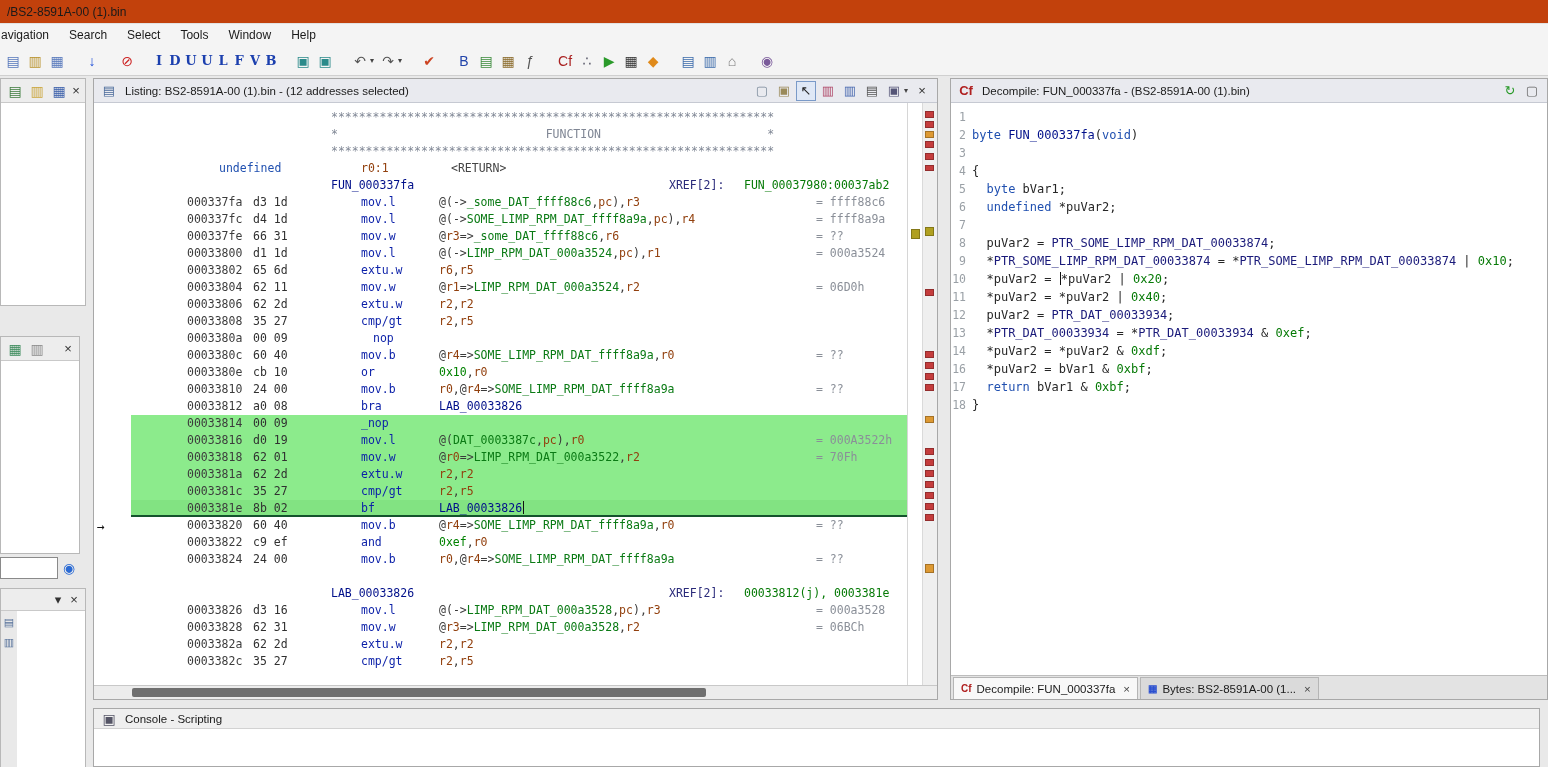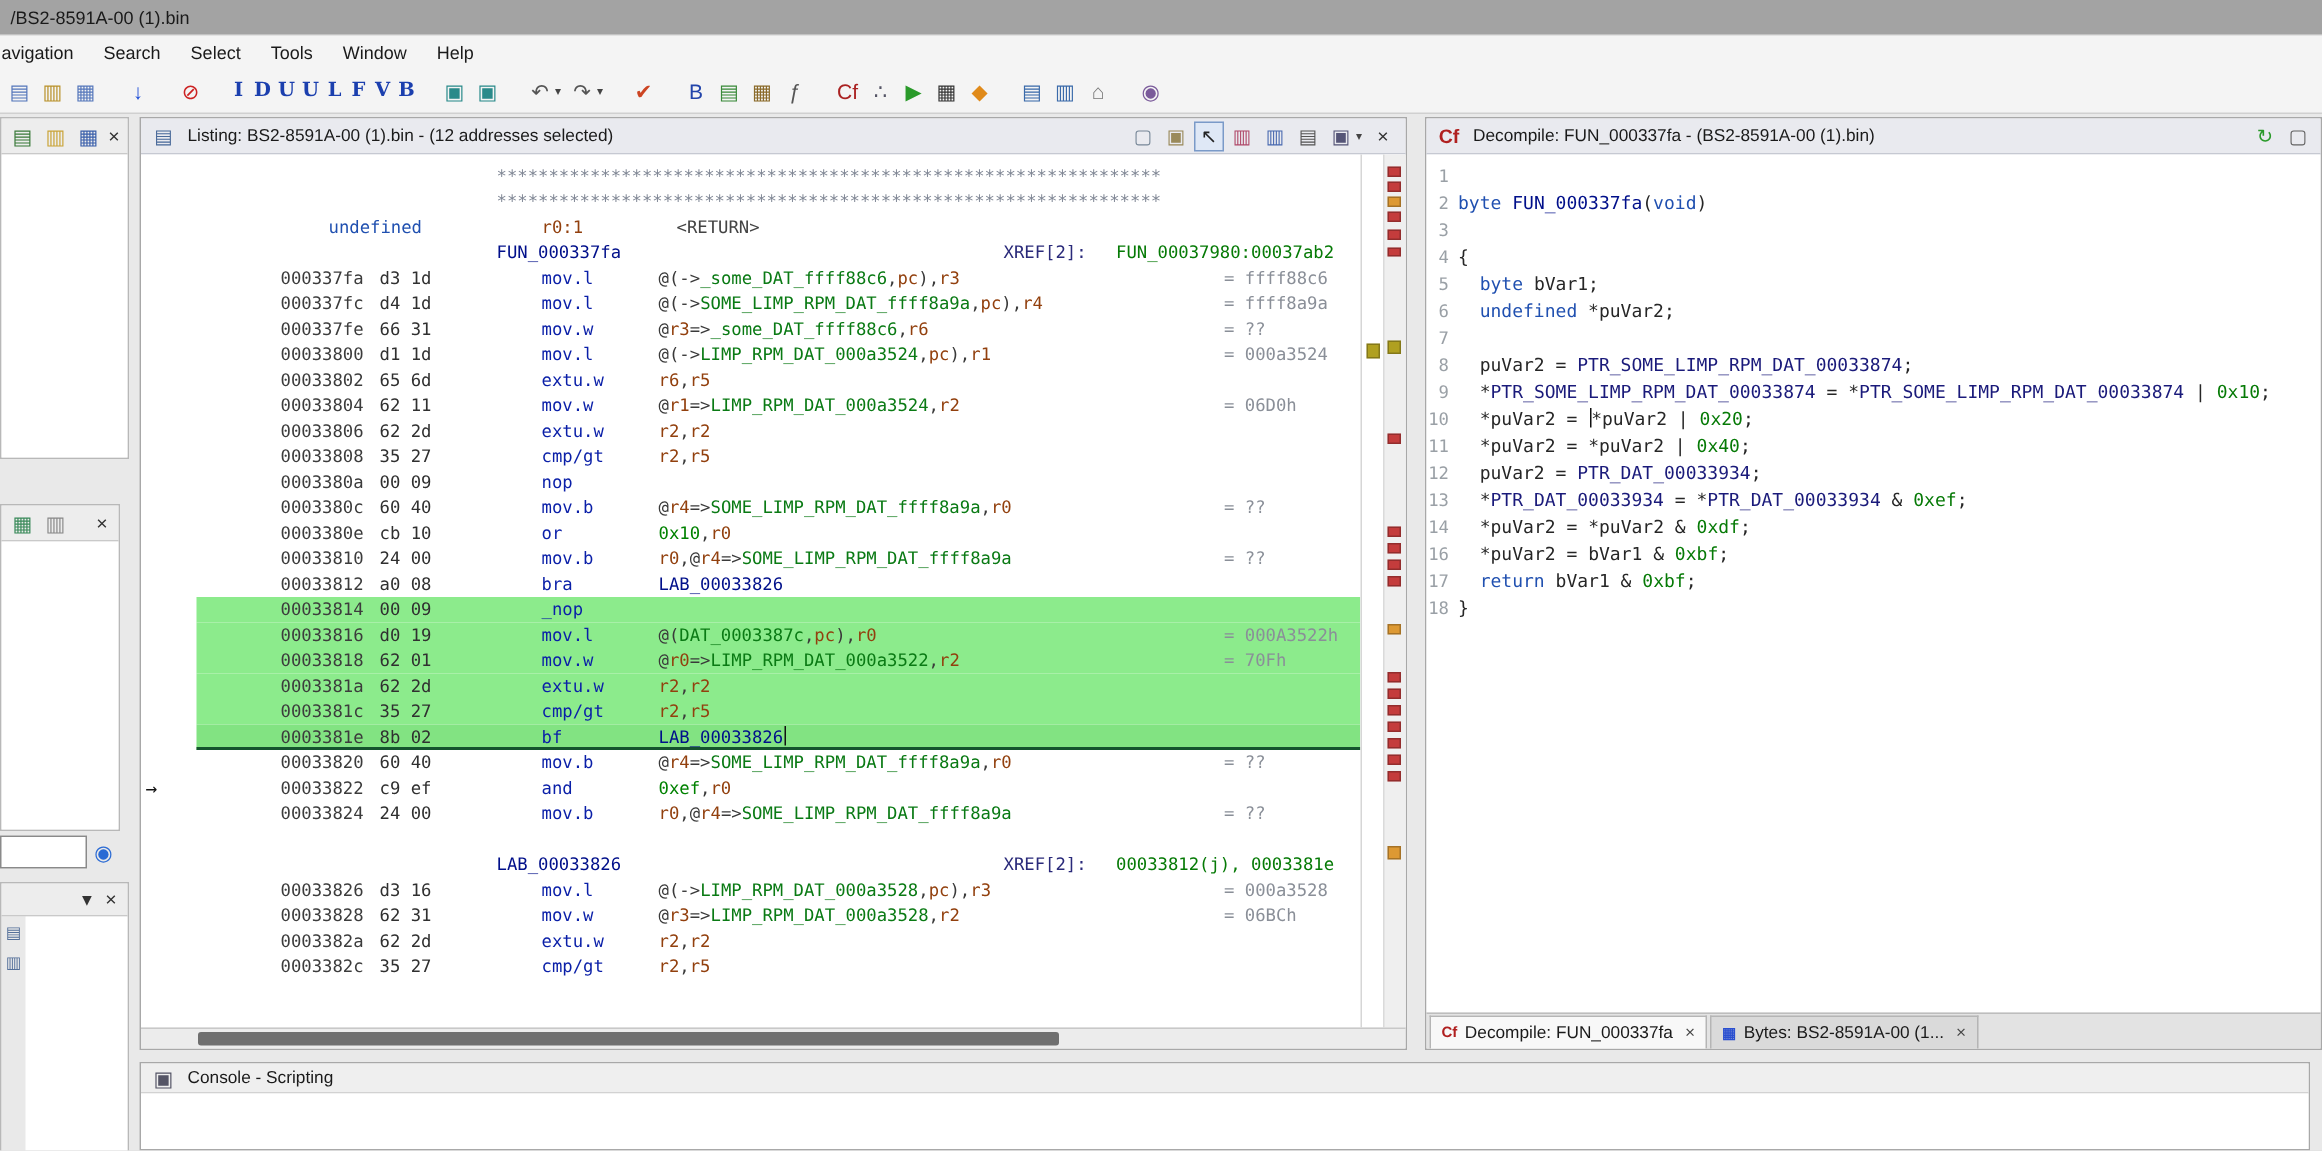--- a/index.html
+++ b/index.html
@@ -1,18 +1,18 @@
 <!DOCTYPE html>
 <html><head>
 <meta charset="utf-8">
 <style>
 *{box-sizing:border-box;margin:0;padding:0}
 body{font-family:"Liberation Sans",sans-serif;background:#cfcfcf}
 #root{position:relative;width:1548px;height:767px;background:#e9e9e9;overflow:hidden;font-size:12px;color:#1a1a1a}
-.titlebar{position:absolute;left:0;top:0;width:100%;height:24px;background:#a3a3a3;border-bottom:1px solid #e2e2e2;line-height:24px;padding-left:7px}
+.titlebar{position:absolute;left:0;top:0;width:100%;height:24px;background:#c2410c;border-bottom:1px solid #e2e2e2;line-height:24px;padding-left:7px}
 .menubar{position:absolute;left:0;top:24px;width:100%;height:22px;background:#f4f4f4;line-height:22px;white-space:nowrap}
 .mitem{display:inline-block;padding:0 10px}
 .mitem:first-child{padding-left:1px}
 .toolbarrow{position:absolute;left:0;top:46px;width:100%;height:30px;background:#f4f4f4;border-bottom:1px solid #d0d0d0;display:flex;align-items:center;padding-left:2px}
 .tbg{display:flex;align-items:center;margin-right:13px}
 .hicon{display:inline-block;width:20px;height:20px;line-height:20px;text-align:center;font-size:14px;margin:0 1px;cursor:default}
 .hicon.serif{font-family:"DejaVu Serif",serif;font-weight:bold;font-size:13px;width:14px}
 .hicon.pressed{border:1px solid #7a9ac8;background:#dfe8f6;line-height:18px}
 .dd{font-size:8px;color:#444;margin:0 3px 0 -1px}
 .panel{position:absolute;background:#e9e9e9;border:1px solid #b8b8b8}
@@ -193,32 +193,33 @@
           <span class="hicon" style="color: rgb(176, 74, 106);">▥</span>
           <span class="hicon" style="color: rgb(74, 106, 176);">▥</span>
           <span class="hicon" style="color: rgb(85, 85, 85);">▤</span>
           <span class="hicon" style="color: rgb(85, 85, 119);">▣</span>
           <span class="dd">▾</span>
           <span class="hicon" style="color: rgb(51, 51, 51);">×</span>
         </span>
     </div>
     <div class="lbody" id="lbody">
         <div class="lrow"><span style="left: 200px;"><span class="t-plate">****************************************************************</span></span></div>
+        <div class="lrow"><span style="left: 200px;"><span class="t-plate">*                              FUNCTION                        *</span></span></div>
         <div class="lrow"><span style="left: 200px;"><span class="t-plate">****************************************************************</span></span></div>
         <div class="lrow"><span style="left: 88px;"><span class="t-kw">undefined</span></span><span style="left: 230px;"><span class="t-reg">r0:1</span></span><span style="left: 320px;"><span class="t-name">&lt;RETURN&gt;</span></span></div>
         <div class="lrow"><span style="left: 200px;"><span class="t-lab">FUN_000337fa</span></span><span style="left: 538px;"><span class="t-xl">XREF[2]:</span></span><span style="left: 613px;"><span class="t-xv">FUN_00037980:00037ab2</span></span></div>
         <div class="lrow"><span style="left: 56px;"><span class="t-addr">000337fa</span></span><span style="left: 122px;"><span class="t-bytes">d3 1d</span></span><span style="left: 230px;"><span class="t-mnem">mov.l</span></span><span style="left: 308px;"><span class="t-punct">@</span><span class="t-punct">(</span><span class="t-punct">-</span><span class="t-punct">&gt;</span><span class="t-sym">_some_DAT_ffff88c6</span><span class="t-punct">,</span><span class="t-reg">pc</span><span class="t-punct">)</span><span class="t-punct">,</span><span class="t-reg">r3</span></span><span style="left: 685px;"><span class="t-comm">= ffff88c6</span></span></div>
         <div class="lrow"><span style="left: 56px;"><span class="t-addr">000337fc</span></span><span style="left: 122px;"><span class="t-bytes">d4 1d</span></span><span style="left: 230px;"><span class="t-mnem">mov.l</span></span><span style="left: 308px;"><span class="t-punct">@</span><span class="t-punct">(</span><span class="t-punct">-</span><span class="t-punct">&gt;</span><span class="t-sym">SOME_LIMP_RPM_DAT_ffff8a9a</span><span class="t-punct">,</span><span class="t-reg">pc</span><span class="t-punct">)</span><span class="t-punct">,</span><span class="t-reg">r4</span></span><span style="left: 685px;"><span class="t-comm">= ffff8a9a</span></span></div>
         <div class="lrow"><span style="left: 56px;"><span class="t-addr">000337fe</span></span><span style="left: 122px;"><span class="t-bytes">66 31</span></span><span style="left: 230px;"><span class="t-mnem">mov.w</span></span><span style="left: 308px;"><span class="t-punct">@</span><span class="t-reg">r3</span><span class="t-punct">=</span><span class="t-punct">&gt;</span><span class="t-sym">_some_DAT_ffff88c6</span><span class="t-punct">,</span><span class="t-reg">r6</span></span><span style="left: 685px;"><span class="t-comm">= ??</span></span></div>
         <div class="lrow"><span style="left: 56px;"><span class="t-addr">00033800</span></span><span style="left: 122px;"><span class="t-bytes">d1 1d</span></span><span style="left: 230px;"><span class="t-mnem">mov.l</span></span><span style="left: 308px;"><span class="t-punct">@</span><span class="t-punct">(</span><span class="t-punct">-</span><span class="t-punct">&gt;</span><span class="t-sym">LIMP_RPM_DAT_000a3524</span><span class="t-punct">,</span><span class="t-reg">pc</span><span class="t-punct">)</span><span class="t-punct">,</span><span class="t-reg">r1</span></span><span style="left: 685px;"><span class="t-comm">= 000a3524</span></span></div>
         <div class="lrow"><span style="left: 56px;"><span class="t-addr">00033802</span></span><span style="left: 122px;"><span class="t-bytes">65 6d</span></span><span style="left: 230px;"><span class="t-mnem">extu.w</span></span><span style="left: 308px;"><span class="t-reg">r6</span><span class="t-punct">,</span><span class="t-reg">r5</span></span></div>
         <div class="lrow"><span style="left: 56px;"><span class="t-addr">00033804</span></span><span style="left: 122px;"><span class="t-bytes">62 11</span></span><span style="left: 230px;"><span class="t-mnem">mov.w</span></span><span style="left: 308px;"><span class="t-punct">@</span><span class="t-reg">r1</span><span class="t-punct">=</span><span class="t-punct">&gt;</span><span class="t-sym">LIMP_RPM_DAT_000a3524</span><span class="t-punct">,</span><span class="t-reg">r2</span></span><span style="left: 685px;"><span class="t-comm">= 06D0h</span></span></div>
         <div class="lrow"><span style="left: 56px;"><span class="t-addr">00033806</span></span><span style="left: 122px;"><span class="t-bytes">62 2d</span></span><span style="left: 230px;"><span class="t-mnem">extu.w</span></span><span style="left: 308px;"><span class="t-reg">r2</span><span class="t-punct">,</span><span class="t-reg">r2</span></span></div>
         <div class="lrow"><span style="left: 56px;"><span class="t-addr">00033808</span></span><span style="left: 122px;"><span class="t-bytes">35 27</span></span><span style="left: 230px;"><span class="t-mnem">cmp/gt</span></span><span style="left: 308px;"><span class="t-reg">r2</span><span class="t-punct">,</span><span class="t-reg">r5</span></span></div>
-        <div class="lrow"><span style="left: 56px;"><span class="t-addr">0003380a</span></span><span style="left: 122px;"><span class="t-bytes">00 09</span></span><span style="left: 230px;"><span class="t-mnem">nop</span></span><span style="left: 308px;"></span></div>
+        <div class="lrow"><span style="left: 56px;"><span class="t-addr">0003380a</span></span><span style="left: 122px;"><span class="t-bytes">00 09</span></span><span style="left: 242px;"><span class="t-mnem">nop</span></span><span style="left: 308px;"></span></div>
         <div class="lrow"><span style="left: 56px;"><span class="t-addr">0003380c</span></span><span style="left: 122px;"><span class="t-bytes">60 40</span></span><span style="left: 230px;"><span class="t-mnem">mov.b</span></span><span style="left: 308px;"><span class="t-punct">@</span><span class="t-reg">r4</span><span class="t-punct">=</span><span class="t-punct">&gt;</span><span class="t-sym">SOME_LIMP_RPM_DAT_ffff8a9a</span><span class="t-punct">,</span><span class="t-reg">r0</span></span><span style="left: 685px;"><span class="t-comm">= ??</span></span></div>
         <div class="lrow"><span style="left: 56px;"><span class="t-addr">0003380e</span></span><span style="left: 122px;"><span class="t-bytes">cb 10</span></span><span style="left: 230px;"><span class="t-mnem">or</span></span><span style="left: 308px;"><span class="t-num">0x10</span><span class="t-punct">,</span><span class="t-reg">r0</span></span></div>
         <div class="lrow"><span style="left: 56px;"><span class="t-addr">00033810</span></span><span style="left: 122px;"><span class="t-bytes">24 00</span></span><span style="left: 230px;"><span class="t-mnem">mov.b</span></span><span style="left: 308px;"><span class="t-reg">r0</span><span class="t-punct">,</span><span class="t-punct">@</span><span class="t-reg">r4</span><span class="t-punct">=</span><span class="t-punct">&gt;</span><span class="t-sym">SOME_LIMP_RPM_DAT_ffff8a9a</span></span><span style="left: 685px;"><span class="t-comm">= ??</span></span></div>
         <div class="lrow"><span style="left: 56px;"><span class="t-addr">00033812</span></span><span style="left: 122px;"><span class="t-bytes">a0 08</span></span><span style="left: 230px;"><span class="t-mnem">bra</span></span><span style="left: 308px;"><span class="t-lab">LAB_00033826</span></span></div>
         <div class="lrow hl1"><span style="left: 56px;"><span class="t-addr">00033814</span></span><span style="left: 122px;"><span class="t-bytes">00 09</span></span><span style="left: 230px;"><span class="t-mnem">_nop</span></span><span style="left: 308px;"></span></div>
         <div class="lrow hl1"><span style="left: 56px;"><span class="t-addr">00033816</span></span><span style="left: 122px;"><span class="t-bytes">d0 19</span></span><span style="left: 230px;"><span class="t-mnem">mov.l</span></span><span style="left: 308px;"><span class="t-punct">@</span><span class="t-punct">(</span><span class="t-sym">DAT_0003387c</span><span class="t-punct">,</span><span class="t-reg">pc</span><span class="t-punct">)</span><span class="t-punct">,</span><span class="t-reg">r0</span></span><span style="left: 685px;"><span class="t-comm">= 000A3522h</span></span></div>
         <div class="lrow hl1"><span style="left: 56px;"><span class="t-addr">00033818</span></span><span style="left: 122px;"><span class="t-bytes">62 01</span></span><span style="left: 230px;"><span class="t-mnem">mov.w</span></span><span style="left: 308px;"><span class="t-punct">@</span><span class="t-reg">r0</span><span class="t-punct">=</span><span class="t-punct">&gt;</span><span class="t-sym">LIMP_RPM_DAT_000a3522</span><span class="t-punct">,</span><span class="t-reg">r2</span></span><span style="left: 685px;"><span class="t-comm">= 70Fh</span></span></div>
         <div class="lrow hl1"><span style="left: 56px;"><span class="t-addr">0003381a</span></span><span style="left: 122px;"><span class="t-bytes">62 2d</span></span><span style="left: 230px;"><span class="t-mnem">extu.w</span></span><span style="left: 308px;"><span class="t-reg">r2</span><span class="t-punct">,</span><span class="t-reg">r2</span></span></div>
         <div class="lrow hl1"><span style="left: 56px;"><span class="t-addr">0003381c</span></span><span style="left: 122px;"><span class="t-bytes">35 27</span></span><span style="left: 230px;"><span class="t-mnem">cmp/gt</span></span><span style="left: 308px;"><span class="t-reg">r2</span><span class="t-punct">,</span><span class="t-reg">r5</span></span></div>
         <div class="lrow hl2"><span style="left: 56px;"><span class="t-addr">0003381e</span></span><span style="left: 122px;"><span class="t-bytes">8b 02</span></span><span style="left: 230px;"><span class="t-mnem">bf</span></span><span style="left: 308px;"><span class="t-lab">LAB_00033826</span><span class="caret"></span></span></div>

